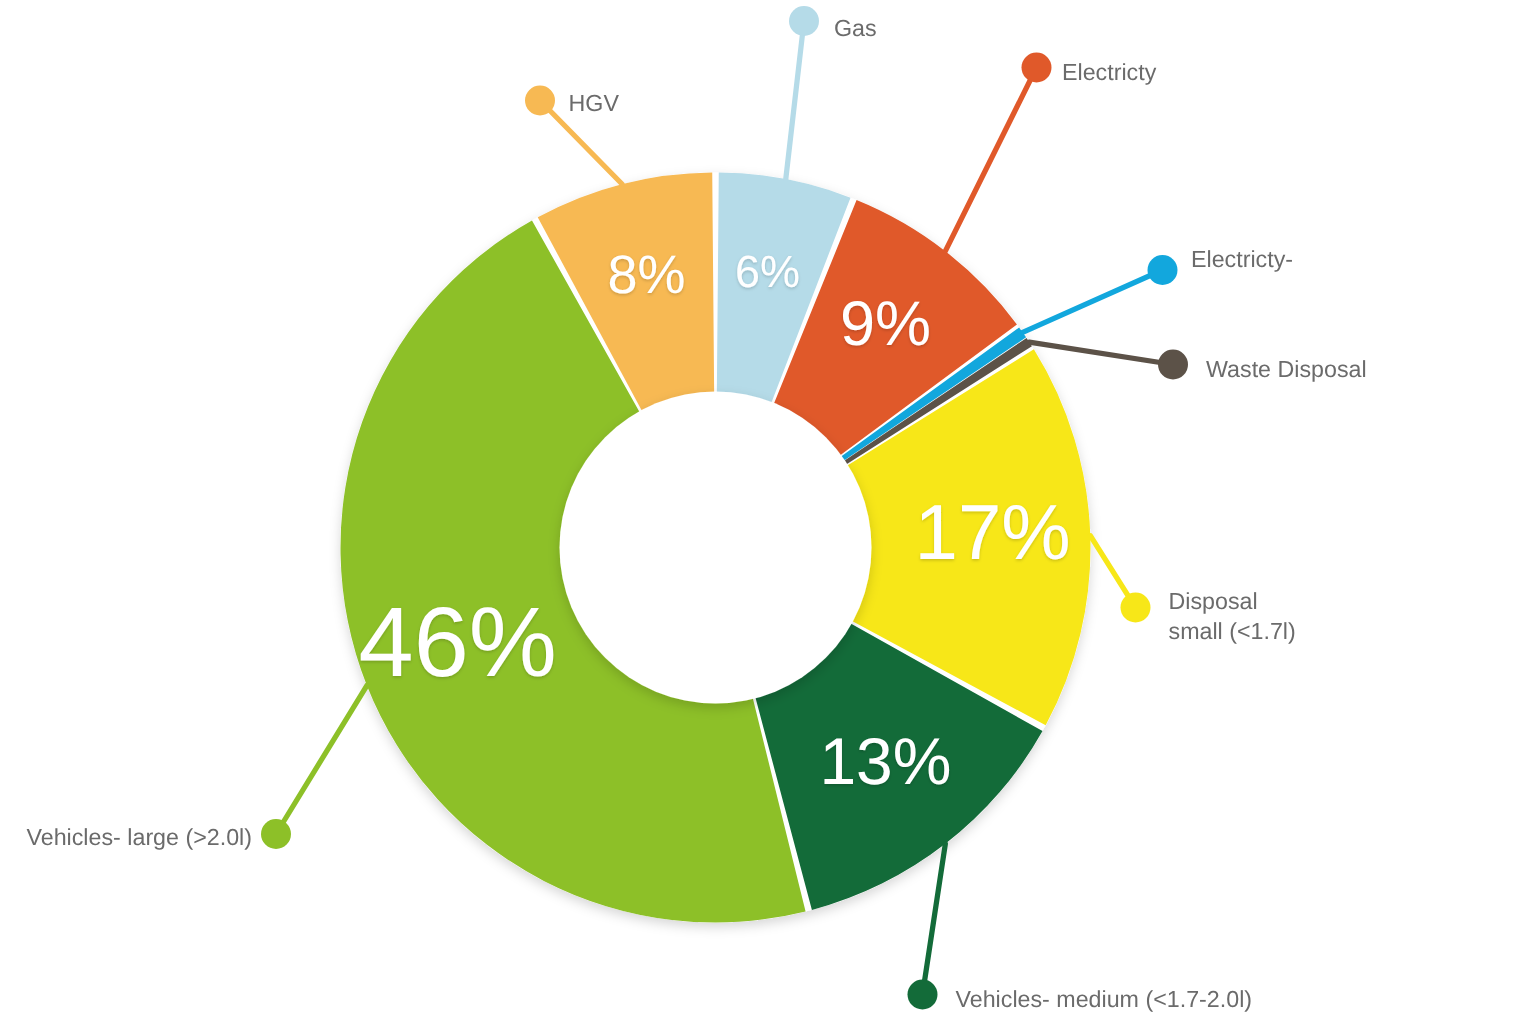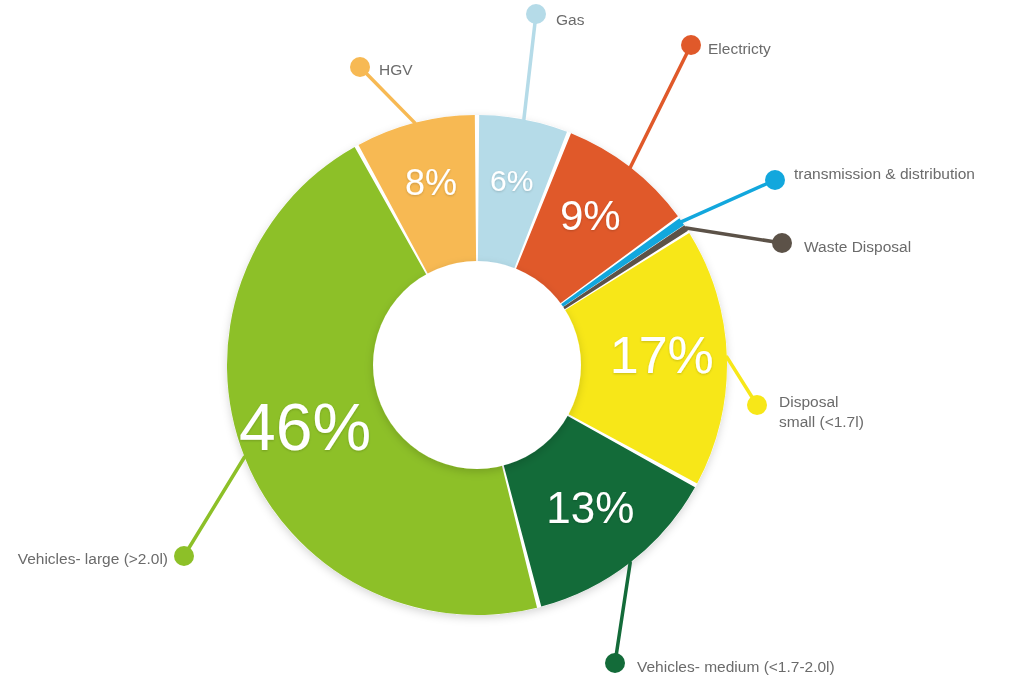--- a/index.html
+++ b/index.html
@@ -99,21 +99,21 @@
         <circle cx="184" cy="556" r="10" fill="#8dc028"></circle>
       </g>
 
   </svg>
 
   <div id="callout-text-layer">
       <div style="position: absolute; color: rgb(107, 107, 107); font-family: &quot;Liberation Sans&quot;, sans-serif; font-size: 15.5px; line-height: 20px; white-space: nowrap; top: 10px; left: 556px; text-align: left;">Gas</div>
       <div style="position: absolute; color: rgb(107, 107, 107); font-family: &quot;Liberation Sans&quot;, sans-serif; font-size: 15.5px; line-height: 20px; white-space: nowrap; top: 60px; left: 379px; text-align: left;">HGV</div>
       <div style="position: absolute; color: rgb(107, 107, 107); font-family: &quot;Liberation Sans&quot;, sans-serif; font-size: 15.5px; line-height: 20px; white-space: nowrap; top: 39px; left: 708px; text-align: left;">Electricty</div>
       <div style="position: absolute; color: rgb(107, 107, 107); font-family: &quot;Liberation Sans&quot;, sans-serif; font-size: 15.5px; line-height: 20px; white-space: nowrap; top: 164px; left: 794px; text-align: left;">
-        <div>transmission &amp; distribution</div>
+        <div>Electricty-</div>
       </div>
       <div style="position: absolute; color: rgb(107, 107, 107); font-family: &quot;Liberation Sans&quot;, sans-serif; font-size: 15.5px; line-height: 20px; white-space: nowrap; top: 237px; left: 804px; text-align: left;">Waste Disposal</div>
       <div style="position: absolute; color: rgb(107, 107, 107); font-family: &quot;Liberation Sans&quot;, sans-serif; font-size: 15.5px; line-height: 20px; white-space: nowrap; top: 392px; left: 779px; text-align: left;">
         <div>Disposal</div>
         <div>small (&lt;1.7l)</div>
       </div>
       <div style="position: absolute; color: rgb(107, 107, 107); font-family: &quot;Liberation Sans&quot;, sans-serif; font-size: 15.5px; line-height: 20px; white-space: nowrap; top: 657px; left: 637px; text-align: left;">Vehicles- medium (&lt;1.7-2.0l)</div>
       <div style="position: absolute; color: rgb(107, 107, 107); font-family: &quot;Liberation Sans&quot;, sans-serif; font-size: 15.5px; line-height: 20px; white-space: nowrap; top: 549px; left: 0px; width: 168px; text-align: right;">Vehicles- large (&gt;2.0l)</div>
     </div>
 

